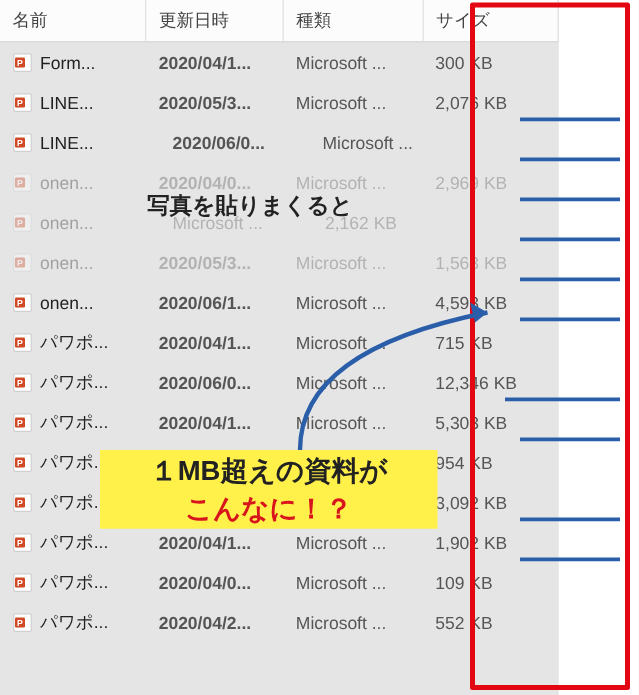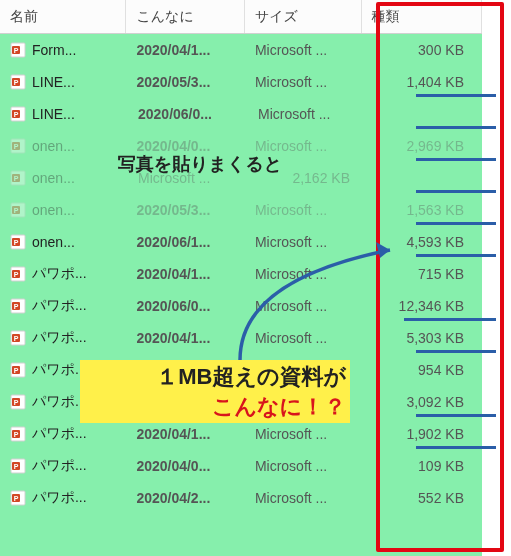--- a/index.html
+++ b/index.html
@@ -5,23 +5,23 @@
   * { box-sizing: border-box; margin: 0; padding: 0; }
   body {
     font-family: "Yu Gothic UI", "Meiryo", sans-serif;
     font-size: 14px;
     background: #fff;
     width: 511px;
     color: #333;
   }
   .container {
     position: relative;
-    width: 482px;
+    width: 447px;
     height: 556px;
-    background: #86efac;
+    background: #e5e5e5;
   }
   .header {
     display: flex;
     border-bottom: 1px solid #d0d0d0;
     height: 34px;
     background: #fcfcfc;
   }
   .col-h {
     padding: 8px 10px 6px 10px;
     border-right: 1px solid #e0e0e0;
@@ -45,21 +45,21 @@
     padding: 0 10px;
     white-space: nowrap;
     overflow: hidden;
     text-overflow: ellipsis;
     font-size: 14px;
     color: #555;
   }
   .cell.name { width: 128px; display: flex; align-items: center; gap: 6px; color: #222;}
   .cell.date { width: 120px; font-weight: bold; }
   .cell.type { width: 122px; }
-  .cell.size { width: 118px; text-align: right; padding-right: 18px; }
+  .cell.size { width: 118px; text-align: left; padding-right: 18px; }
   .icon-pp {
     width: 16px; height: 16px;
     flex-shrink: 0;
     display: inline-block;
     position: relative;
   }
   .icon-pp svg { display:block; }
   .filetxt { overflow: hidden; text-overflow: ellipsis; }
 
   
@@ -101,21 +101,20 @@
     font-size: 18px;
   }
   .ann1 .l1 { color: #222; }
   .ann1 .l2 { color: #d8141c; }
   .ann2 {
     top: 360px;
     left: 80px;
     width: 270px;
     font-size: 22px;
     background: #fff04a;
-    text-align: right;
   }
   .ann2 .l1 { color: #222; }
   .ann2 .l2 { color: #d8141c; }
 
   
   .arrow-svg {
     position: absolute;
     top: 230px;
     left: 200px;
     width: 230px;
@@ -126,23 +125,23 @@
   
   .faded { opacity: 0.35; }
 </style>
 </head>
 <body>
 
 <div class="container">
 
   <div class="header">
     <div class="col-h col-name">名前</div>
-    <div class="col-h col-date">こんなに</div>
+    <div class="col-h col-date">更新日時</div>
+    <div class="col-h col-type">種類</div>
     <div class="col-h col-size">サイズ</div>
-    <div class="col-h col-type">種類</div>
   </div>
 
   <div class="rows" id="rows">
       <div class="row">
         <div class="cell name">
           <span class="icon-pp">
             <svg width="16" height="16" viewBox="0 0 16 16">
               <rect x="1" y="1" width="14" height="14" rx="1" fill="#fff" stroke="#d0d0d0"></rect>
               <rect x="2" y="4" width="8" height="8" rx="1" fill="#d24726"></rect>
               <text x="6" y="10.5" font-size="7" font-family="Arial" font-weight="bold" fill="#fff" text-anchor="middle">P</text>
@@ -160,21 +159,21 @@
             <svg width="16" height="16" viewBox="0 0 16 16">
               <rect x="1" y="1" width="14" height="14" rx="1" fill="#fff" stroke="#d0d0d0"></rect>
               <rect x="2" y="4" width="8" height="8" rx="1" fill="#d24726"></rect>
               <text x="6" y="10.5" font-size="7" font-family="Arial" font-weight="bold" fill="#fff" text-anchor="middle">P</text>
             </svg>
           </span>
           <span class="filetxt">LINE...</span>
         </div>
         <div class="cell date">2020/05/3...</div>
         <div class="cell type">Microsoft ...</div>
-        <div class="cell size">1,404 KB</div>
+        <div class="cell size">2,076 KB</div>
       </div>
       <div class="row">
         <div class="cell name">
           <span class="icon-pp">
             <svg width="16" height="16" viewBox="0 0 16 16">
               <rect x="1" y="1" width="14" height="14" rx="1" fill="#fff" stroke="#d0d0d0"></rect>
               <rect x="2" y="4" width="8" height="8" rx="1" fill="#d24726"></rect>
               <text x="6" y="10.5" font-size="7" font-family="Arial" font-weight="bold" fill="#fff" text-anchor="middle">P</text>
             </svg>
           </span>

